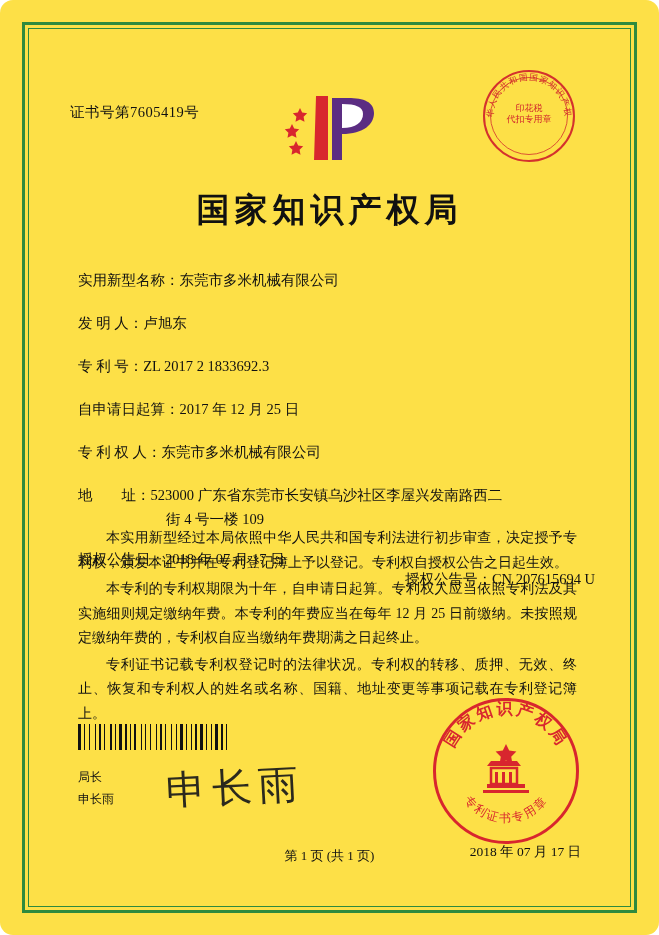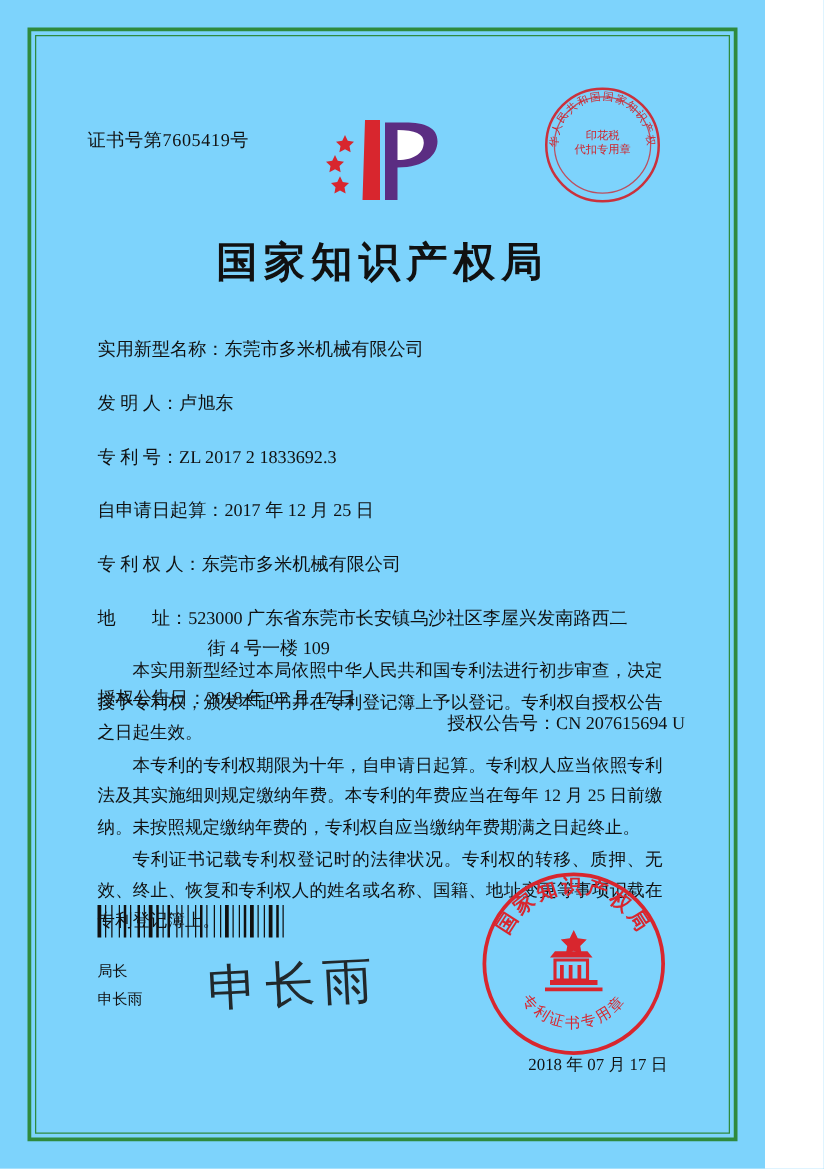--- a/index.html
+++ b/index.html
@@ -10,24 +10,25 @@
     width: 659px;
     height: 935px;
     background: #ffffff;
     font-family: "Liberation Serif", serif;
     color: #1a1a1a;
     overflow: hidden;
   }
 
   .page {
     position: relative;
-    width: 612px;
+    width: 659px;
     height: 935px;
     box-sizing: border-box;
-    background: #7dd3fc;
+    background: #fde047;
+    border-radius: 13px;
   }
 
   
   .border-outer {
     position: absolute;
     left: 22px;
     top: 22px;
     right: 22px;
     bottom: 22px;
     border: 3px solid #2f8a3e;
@@ -405,15 +406,16 @@
         <rect x="50" y="92" width="46" height="3" fill="#d8262e"></rect>
         <path d="M58 70 h26 v16 h-26 z" fill="none" stroke="#d8262e" stroke-width="2.5"></path>
         <rect x="62" y="74" width="3" height="12" fill="#d8262e"></rect>
         <rect x="69" y="74" width="3" height="12" fill="#d8262e"></rect>
         <rect x="76" y="74" width="3" height="12" fill="#d8262e"></rect>
         <path d="M54 68 h34 l-4 -5 h-26 z" fill="#d8262e"></path>
       </svg>
     </div>
     <div class="seal-date">2018 年 07 月 17 日</div>
 
+    <div class="footer">第 1 页 (共 1 页)</div>
 
   </div>
 </div>
 
 </body></html>

